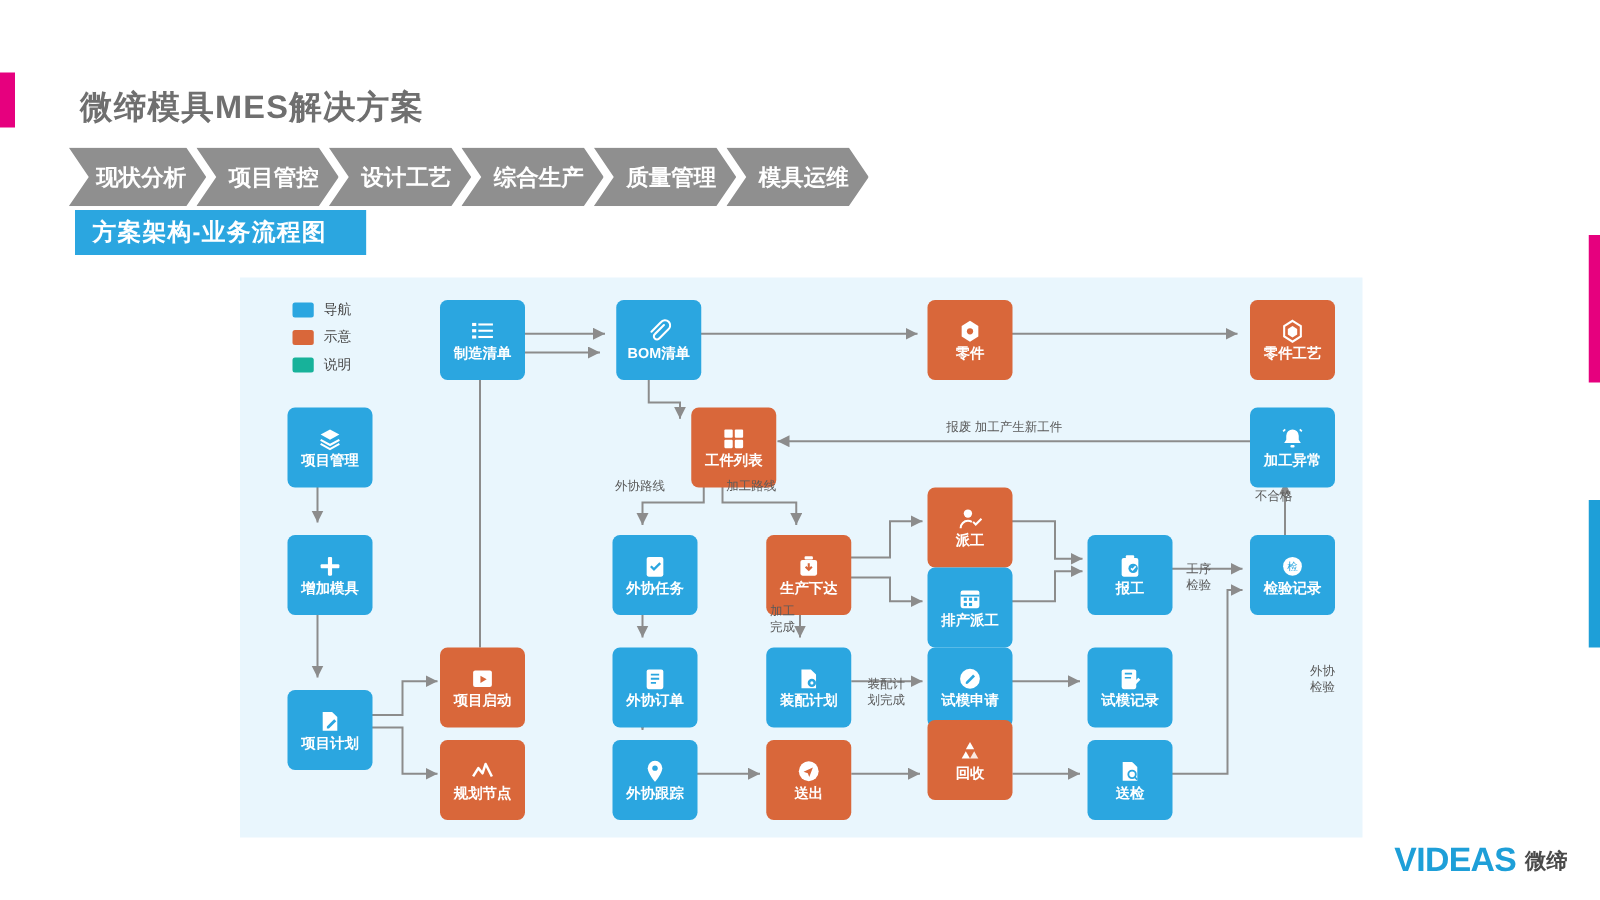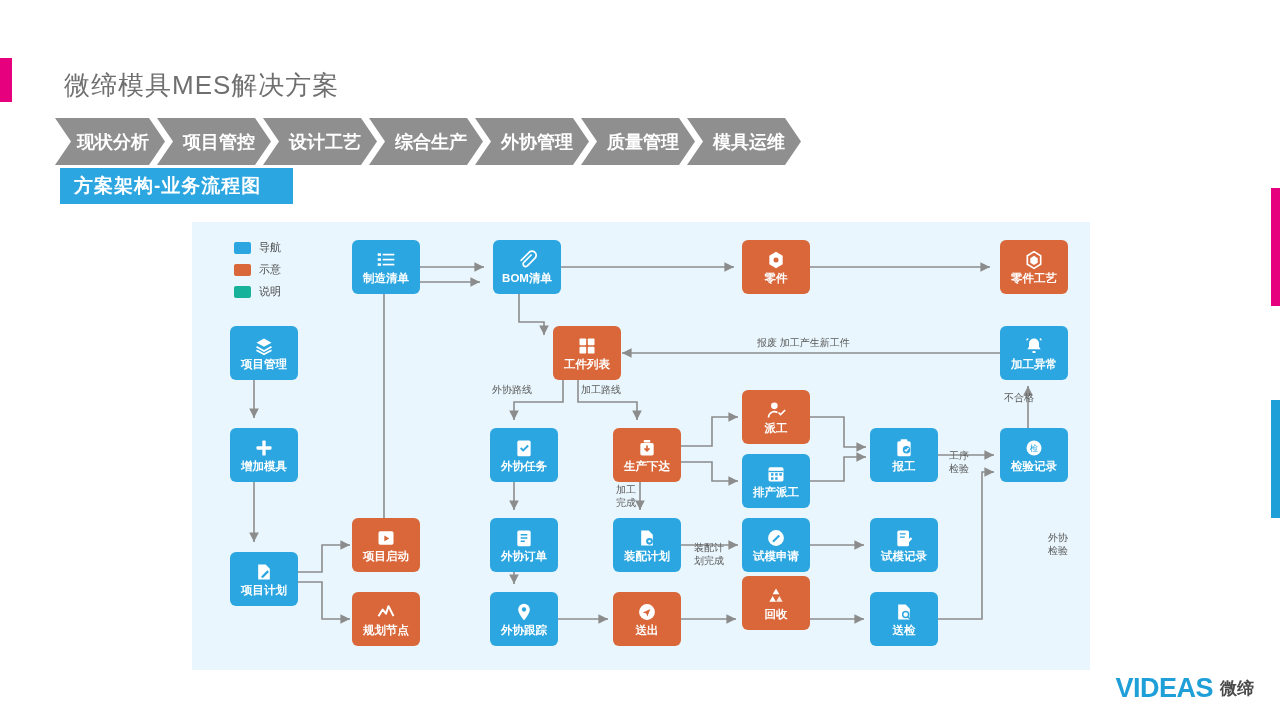--- a/index.html
+++ b/index.html
@@ -20,21 +20,21 @@
     background:#e6007e;
   }
   .right-mark-blue {
     position:absolute; right:0; top:400px; width:9px; height:118px;
     background:#1e9fd8;
   }
 
   
   .page-title {
     position:absolute; left:64px; top:68px;
-    font-size:26px; font-weight:normal; color:#6f6f6f; letter-spacing:1px;
+    font-size:26px; font-weight:bold; color:#6f6f6f; letter-spacing:1px;
   }
 
   
   .nav {
     position:absolute; left:55px; top:118px; height:36px;
     display:flex; align-items:stretch;
   }
   .chev {
     position:relative; height:47px; display:flex; align-items:center;
     padding:0 16px 0 26px; margin-right:-8px;
@@ -67,21 +67,21 @@
   }
 
   
   .legend { position:absolute; left:42px; top:18px; }
   .legend-row { display:flex; align-items:center; margin-bottom:7px; }
   .legend-sw { width:17px; height:12px; border-radius:2px; margin-right:8px; }
   .legend-lb { font-size:11px; color:#4a4a4a; }
 
   
   .node {
-    position:absolute; width:68px; height:54px; border-radius:6px;
+    position:absolute; width:68px; height:64px; border-radius:6px;
     display:flex; flex-direction:column; align-items:center; justify-content:center;
     color:#fff;
   }
   .node .ico { height:22px; display:flex; align-items:center; justify-content:center; margin-bottom:1px; }
   .node .lb { font-size:11.5px; font-weight:bold; line-height:1.1; white-space:nowrap; }
   .blue { background:#2ba6e0; }
   .orange { background:#d9673a; }
 
   
   .anno {
@@ -103,21 +103,20 @@
 <div class="left-mark"></div>
 <div class="right-mark-pink"></div>
 <div class="right-mark-blue"></div>
 
 <div class="page-title">微缔模具MES解决方案</div>
 <div class="nav" id="nav">
     <div class="chev">现状分析</div>
     <div class="chev">项目管控</div>
     <div class="chev">设计工艺</div>
     <div class="chev">综合生产</div>
-    <div class="chev">外协管理</div>
     <div class="chev">质量管理</div>
     <div class="chev">模具运维</div>
   </div>
 <div class="subtitle-wrap">
   <span class="sub">方案架构-业务流程图</span>
 </div>
 
 <div class="canvas">
   <svg class="links" viewBox="0 0 898 448">
     <defs>

